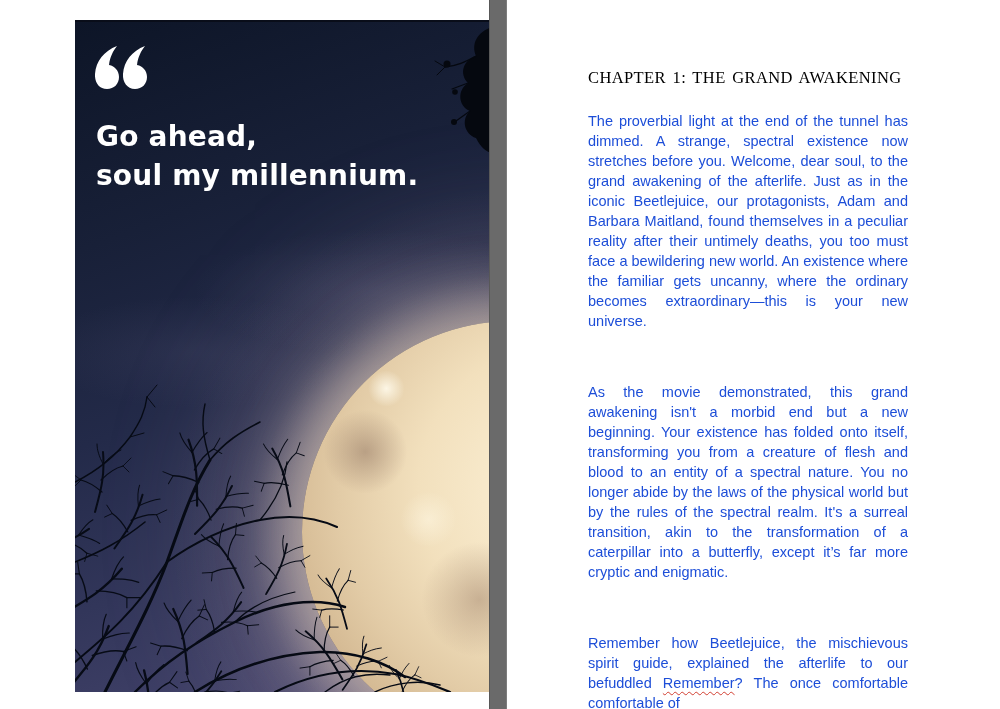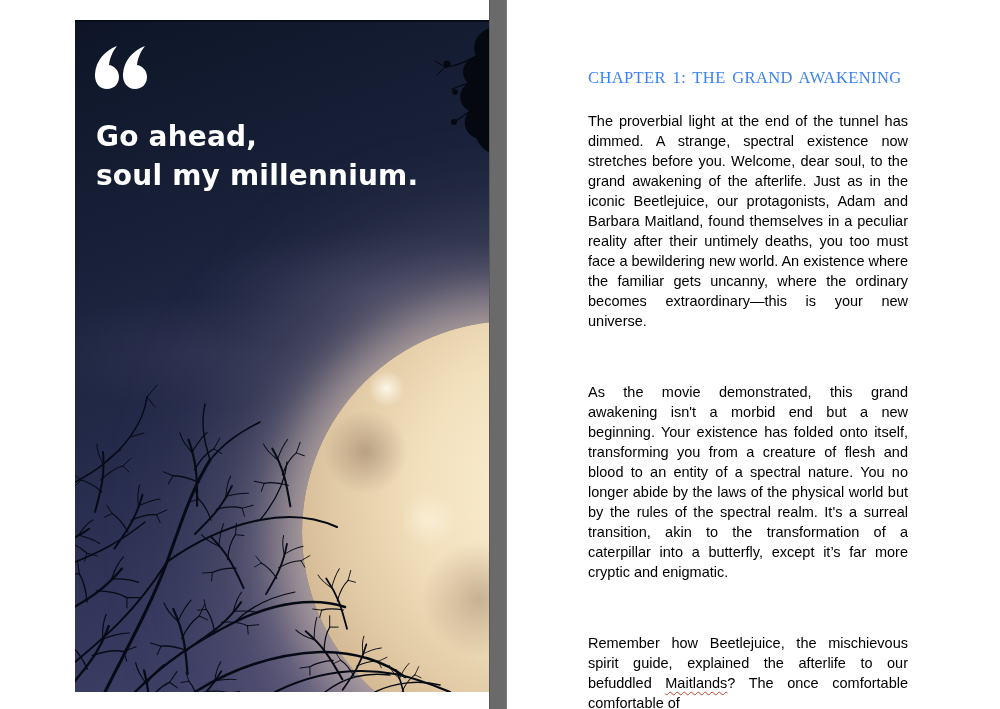--- a/index.html
+++ b/index.html
@@ -37,23 +37,23 @@
   .trees{position:absolute;left:0;top:0;}
   .quote-icon{position:absolute;left:20px;top:24px;}
   .quote-text{position:absolute;left:21px;top:95px;color:#ffffff;font-weight:bold;
       font-size:28px;line-height:39px;letter-spacing:0.2px;
       font-family:"DejaVu Sans","Liberation Sans",sans-serif;}
 
   
   .right-page{position:absolute;left:507px;top:0;width:493px;height:709px;background:#ffffff;}
   .text-col{position:absolute;left:81px;top:68px;width:336px;}
   .chapter-title{margin:0 0 23px 0;font-family:"Liberation Serif","DejaVu Serif",serif;
-      font-size:16.5px;font-weight:normal;color:#3b82f6;letter-spacing:0.4px;word-spacing:2px;
+      font-size:16.5px;font-weight:normal;color:#000000;letter-spacing:0.4px;word-spacing:2px;
       white-space:nowrap;}
-  .body-par{margin:0 16px 51px 0;font-size:14.5px;line-height:20px;color:#000000;
+  .body-par{margin:0 16px 51px 0;font-size:14.5px;line-height:20px;color:#1d4ed8;
       text-align:justify;}
   .body-par:last-child{margin-bottom:0;}
   .squiggle{text-decoration:underline;text-decoration-style:wavy;text-decoration-color:#d23f31;
       text-decoration-thickness:1px;text-underline-offset:3px;}
 </style>
 </head>
 <body>
 
 <div class="canvas">
 
@@ -147,18 +147,18 @@
 
       <p class="body-par">
         <span>The proverbial light at the end of the tunnel has dimmed. A strange, spectral existence now stretches before you. Welcome, dear soul, to the grand awakening of the afterlife. Just as in the iconic Beetlejuice, our protagonists, Adam and Barbara Maitland, found themselves in a peculiar reality after their untimely deaths, you too must face a bewildering new world. An existence where the familiar gets uncanny, where the ordinary becomes extraordinary—this is your new universe.</span>
       </p>
 
       <p class="body-par">
         <span>As the movie demonstrated, this grand awakening isn't a morbid end but a new beginning. Your existence has folded onto itself, transforming you from a creature of flesh and blood to an entity of a spectral nature. You no longer abide by the laws of the physical world but by the rules of the spectral realm. It's a surreal transition, akin to the transformation of a caterpillar into a butterfly, except it’s far more cryptic and enigmatic.</span>
       </p>
 
       <p class="body-par">
-        <span>Remember how Beetlejuice, the mischievous spirit guide, explained the afterlife to our befuddled </span><span class="squiggle">Maitlands</span><span>? The once comfortable comfortable of</span>
+        <span>Remember how Beetlejuice, the mischievous spirit guide, explained the afterlife to our befuddled </span><span class="squiggle">Remember</span><span>? The once comfortable comfortable of</span>
       </p>
     </div>
   </div>
 
 </div>
 
 </body></html>

